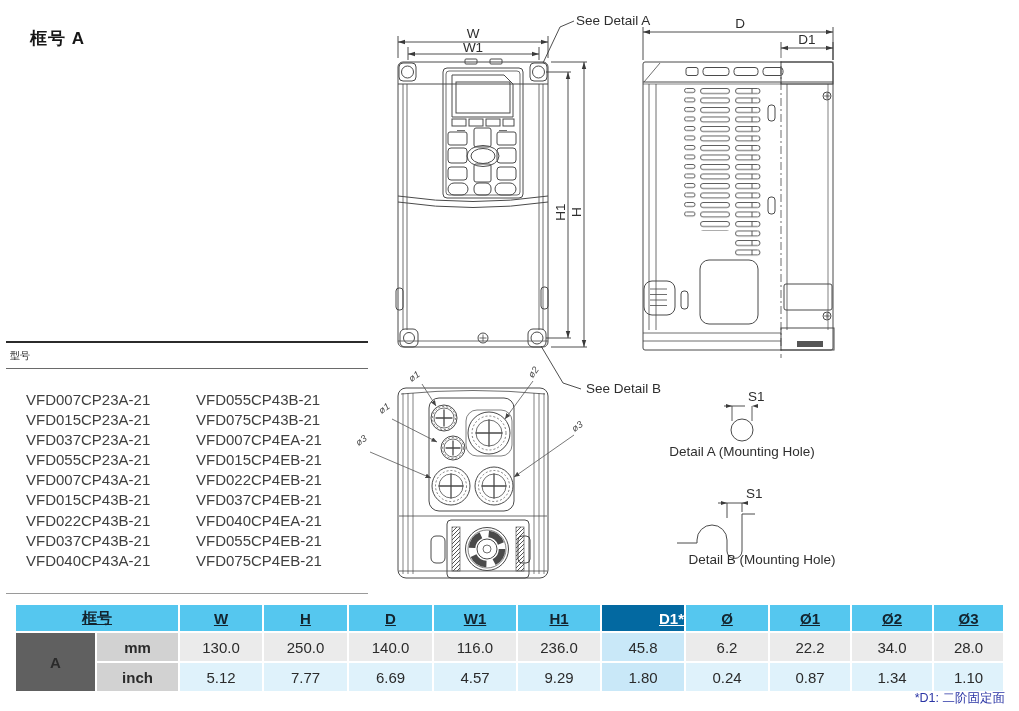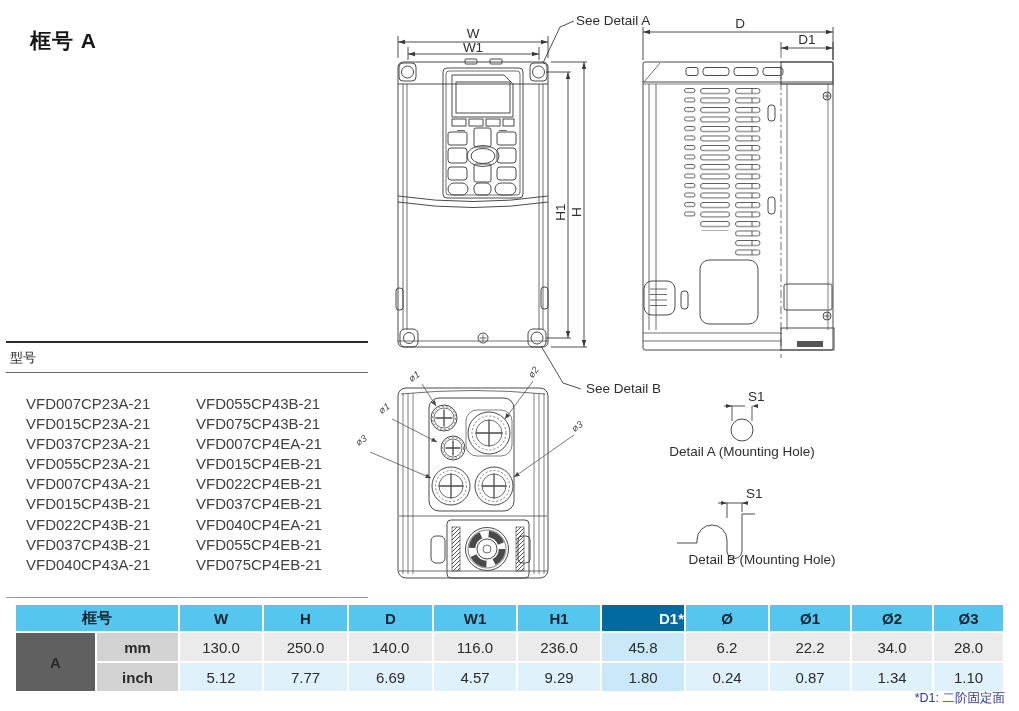--- a/index.html
+++ b/index.html
@@ -1,34 +1,34 @@
 <!DOCTYPE html>
 <html><head>
 <meta charset="utf-8">
 <style>
   html,body{margin:0;padding:0;background:#fff;}
   #page{position:relative;width:1019px;height:711px;background:#fff;overflow:hidden;
         font-family:"Liberation Sans","DejaVu Sans",sans-serif;color:#222;}
-  #frame-title{position:absolute;left:30px;top:27px;font-size:21px;font-weight:bold;color:#161616;letter-spacing:1px;}
+  #frame-title{position:absolute;left:30px;top:27px;font-size:17px;font-weight:bold;color:#161616;letter-spacing:1px;}
   
   #model-block{position:absolute;left:6px;top:341px;width:362px;}
   #model-heading{border-top:2px solid #2b2b2b;border-bottom:1px solid #6a6a6a;
-                 font-size:13px;color:#222;padding:6px 0 5px 4px;}
+                 font-size:10px;color:#222;padding:6px 0 5px 4px;}
   #model-cols{display:flex;padding:5px 0 6px 4px;border-bottom:1px solid #9a9a9a;}
   #model-cols ul{list-style:none;margin:16px;padding:0;}
   #model-cols ul.col-left{width:168px;}
   #model-cols ul.col-right{width:190px;}
   #model-cols li{font-size:15px;line-height:20.1px;color:#3f3f3f;white-space:nowrap;}
   
   #drawings{position:absolute;left:0;top:0;width:1019px;height:600px;}
   
   #dim-table{position:absolute;left:14px;top:603px;width:991px;border-collapse:collapse;table-layout:fixed;}
   #dim-table th,#dim-table td{border:2px solid #fff;text-align:center;vertical-align:middle;
       font-size:15px;padding:0;overflow:hidden;}
-  #dim-table th{height:26px;background:#55C7EF;color:#13242e;font-weight:bold;}
+  #dim-table th{height:26px;background:#55C7EF;color:#13242e;font-weight:bold;text-decoration:underline;}
   #dim-table th.hl{background:#0369a1;color:#fff;text-align:right;}
   #dim-table td{height:28px;color:#2b2b2b;text-align:center;}
   td.frame-cell{background:#606060;color:#fff;font-weight:bold;font-size:17px;}
   td.unit-cell{background:#D2D2D2;font-weight:bold;color:#1f1f1f;}
   tr.row-mm td.val{background:#EBEBEB;}
   tr.row-inch td.val{background:#DFF2FB;margin-left:48px;}
   #dim-table td.val.hl-cell{background:#C9E8F8;}
   #footnote{position:absolute;right:14px;top:690px;font-size:12.5px;color:#2A35A5;}
   svg text{font-family:"Liberation Sans","DejaVu Sans",sans-serif;}
   .dimtxt{font-size:13.5px;fill:#2e2e2e;}

